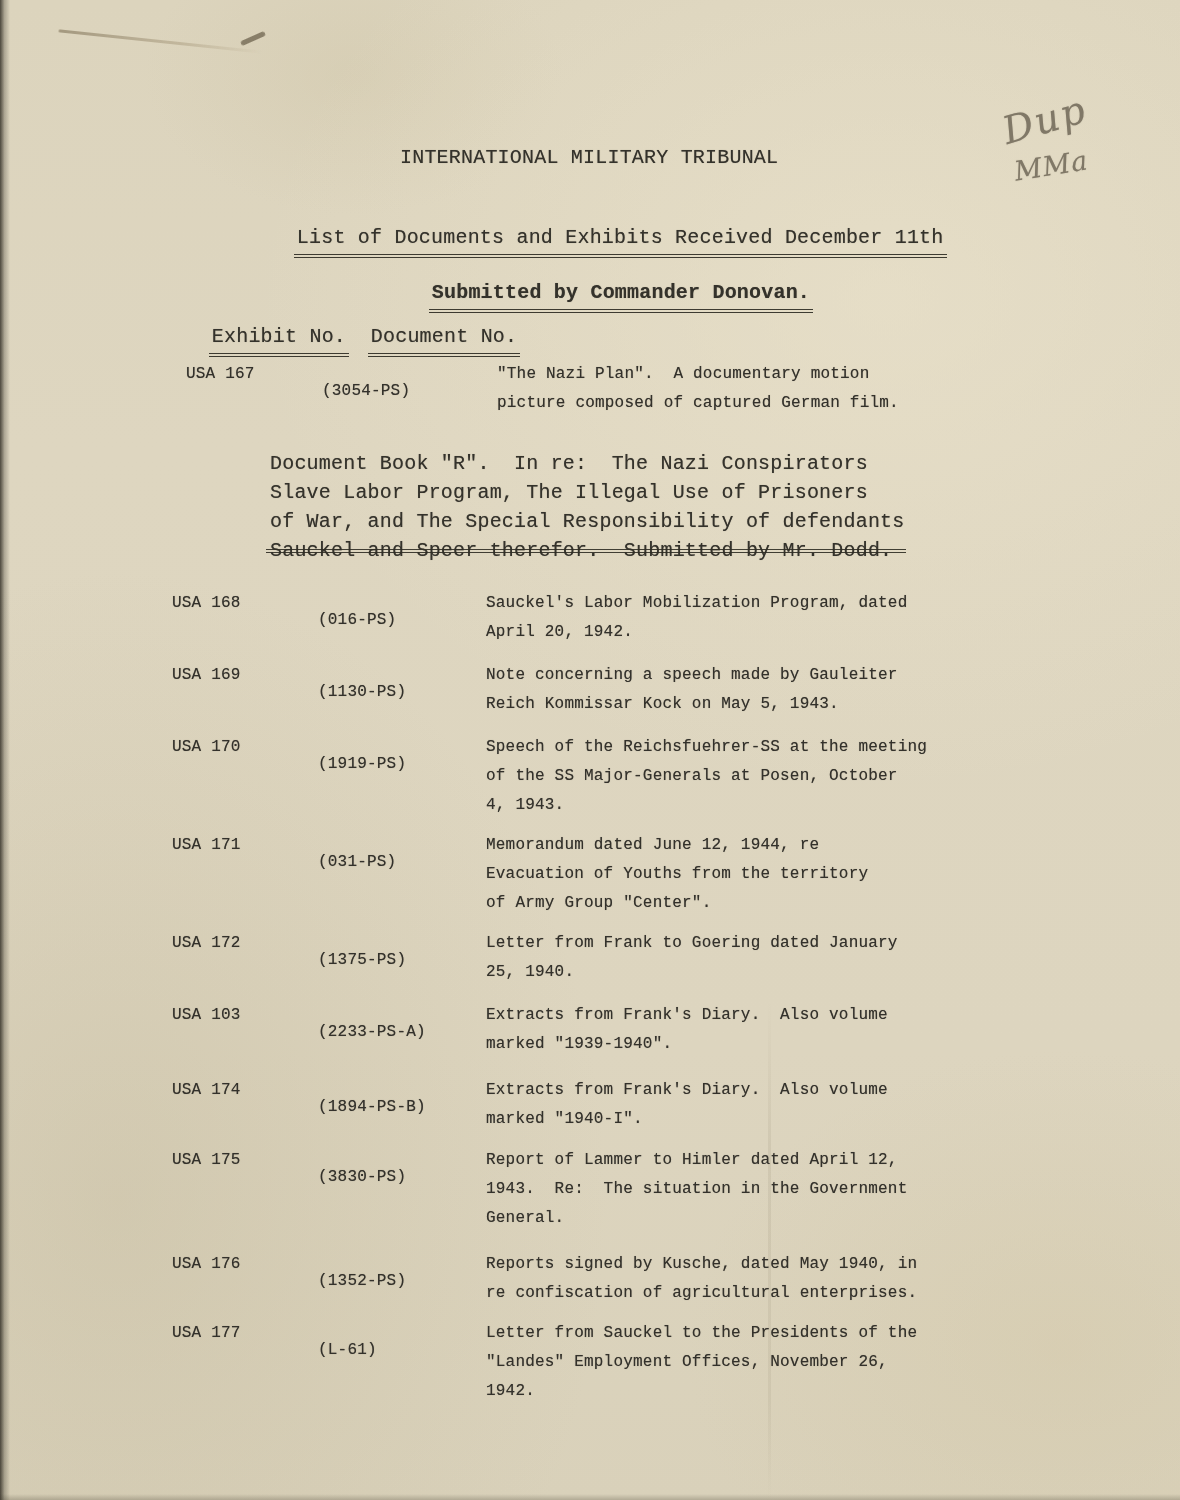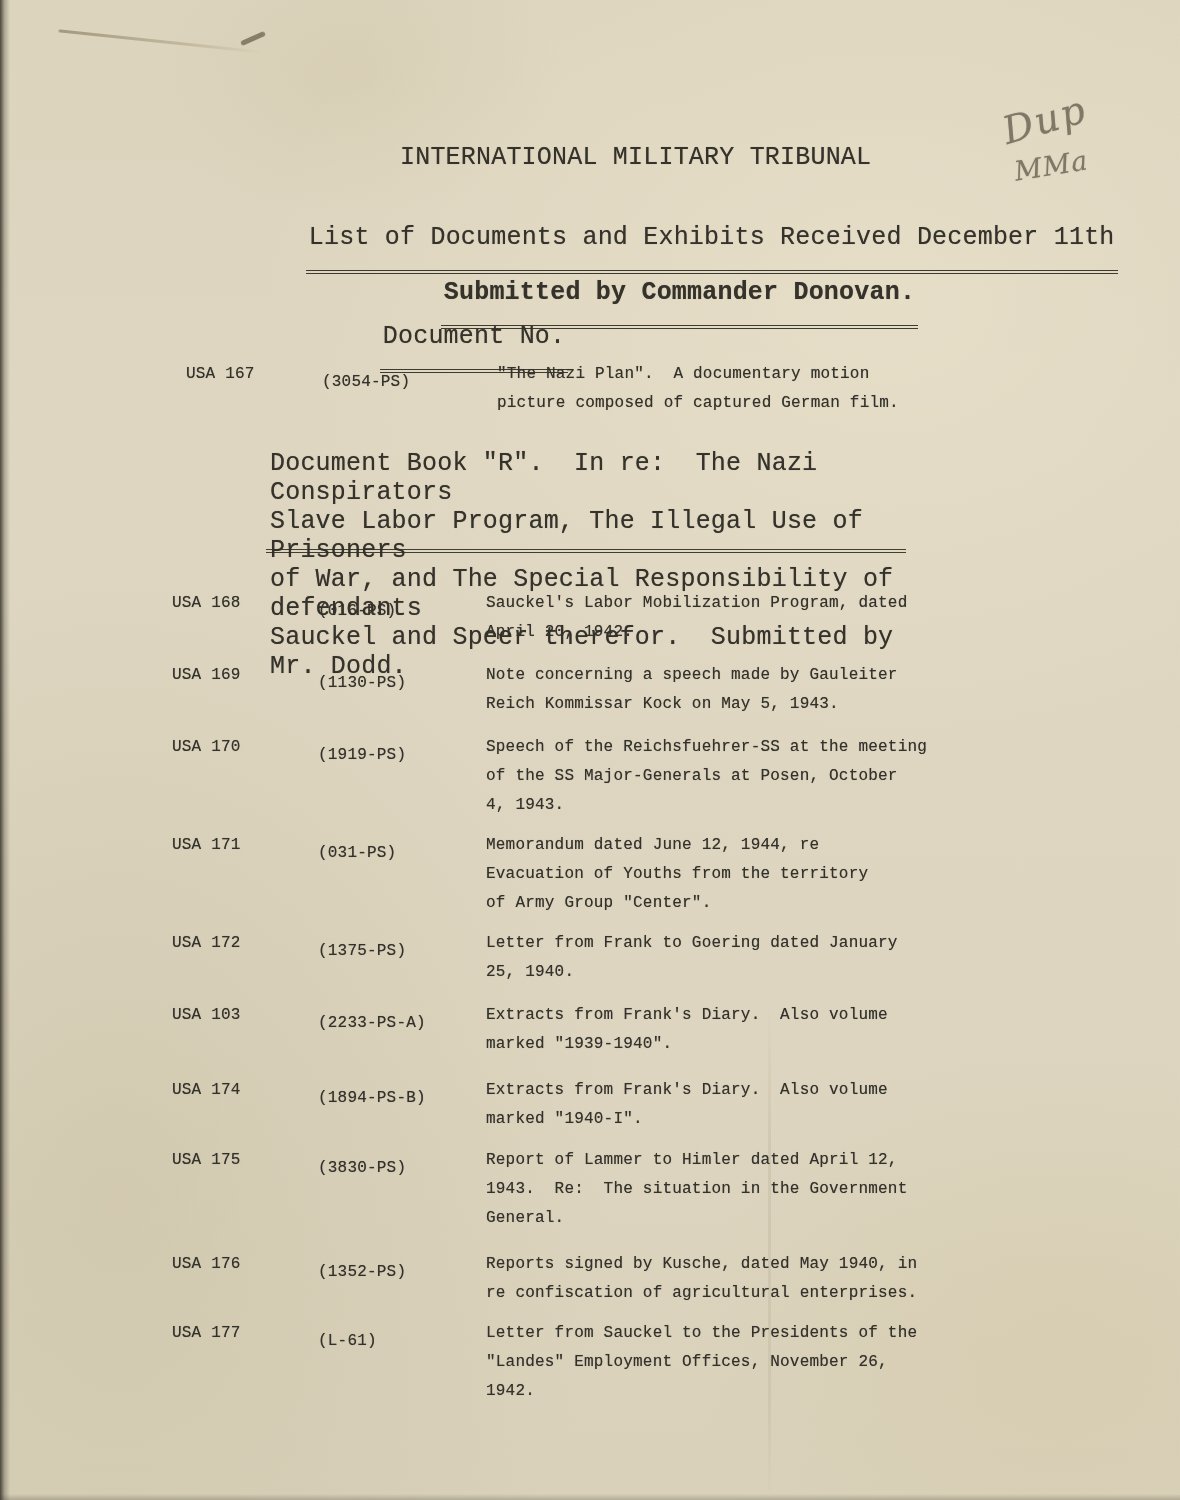--- a/index.html
+++ b/index.html
@@ -48,44 +48,44 @@
   }
   .tear-2 {
     position: absolute; left: 240px; top: 36px; width: 26px; height: 5px;
     background: rgba(70,58,38,0.55);
     transform: rotate(-24deg); border-radius: 3px; filter: blur(0.6px);
     pointer-events: none;
   }
 
   .typed {
     position: absolute;
-    font-size: 25px;
+    font-size: 20px;
     line-height: 29px;
     letter-spacing: 0.2px;
     white-space: pre-wrap;
     color: #34322b;
     text-shadow: 0 0 0.7px rgba(52,50,43,0.55);
   }
 
   .u-double {
     display: inline-block;
     border-bottom: 4px double rgba(47,44,36,0.92);
-    padding: 0 3px 18px 3px;
+    padding: 0 3px 2px 3px;
     margin-left: -3px;
   }
 
   .rule {
     position: absolute;
     border-bottom: 4px double rgba(47,44,36,0.9);
     height: 0;
   }
 
   .row { position: absolute; left: 0; width: 1180px; }
   .cell-exhibit { position: absolute; left: 172px; top: 0; }
-  .cell-doc     { position: absolute; left: 318px; top: 8px; }
+  .cell-doc     { position: absolute; left: 318px; top: 17px; }
   .cell-desc    { position: absolute; left: 486px; top: 0; width: 586px; }
   .row-first .cell-exhibit { left: 186px; }
   .row-first .cell-doc     { left: 322px; }
   .row-first .cell-desc    { left: 497px; width: 540px; }
 
   .cell { font-size: 16px; line-height: 29px; letter-spacing: 0.2px;
           white-space: pre-wrap; text-shadow: 0 0 0.7px rgba(52,50,43,0.55); margin-top: 16px; }
 
   .pencil {
     position: absolute;
@@ -114,20 +114,23 @@
   <div class="typed" style="left:400px; top:143px;">INTERNATIONAL MILITARY TRIBUNAL</div>
 
   <div class="typed" style="left:248px; top:194px;">
     <span class="u-double">List of Documents and Exhibits Received December 11th</span>
   </div>
 
   <div class="typed" style="left:383px; top:249px;font-weight:bold;">
     <span class="u-double">Submitted by Commander Donovan.</span>
   </div>
 
+  <div class="typed" style="left:163px; top:293px;">
+    <span class="u-double">Exhibit No.</span>
+  </div>
   <div class="typed" style="left:322px; top:293px;">
     <span class="u-double">Document No.</span>
   </div>
 
   <div class="row row-first" style="top:344px;">
     <span class="cell cell-exhibit">USA 167</span>
     <span class="cell cell-doc">(3054-PS)</span>
     <span class="cell cell-desc">"The Nazi Plan".  A documentary motion
 picture composed of captured German film.</span>
   </div>

